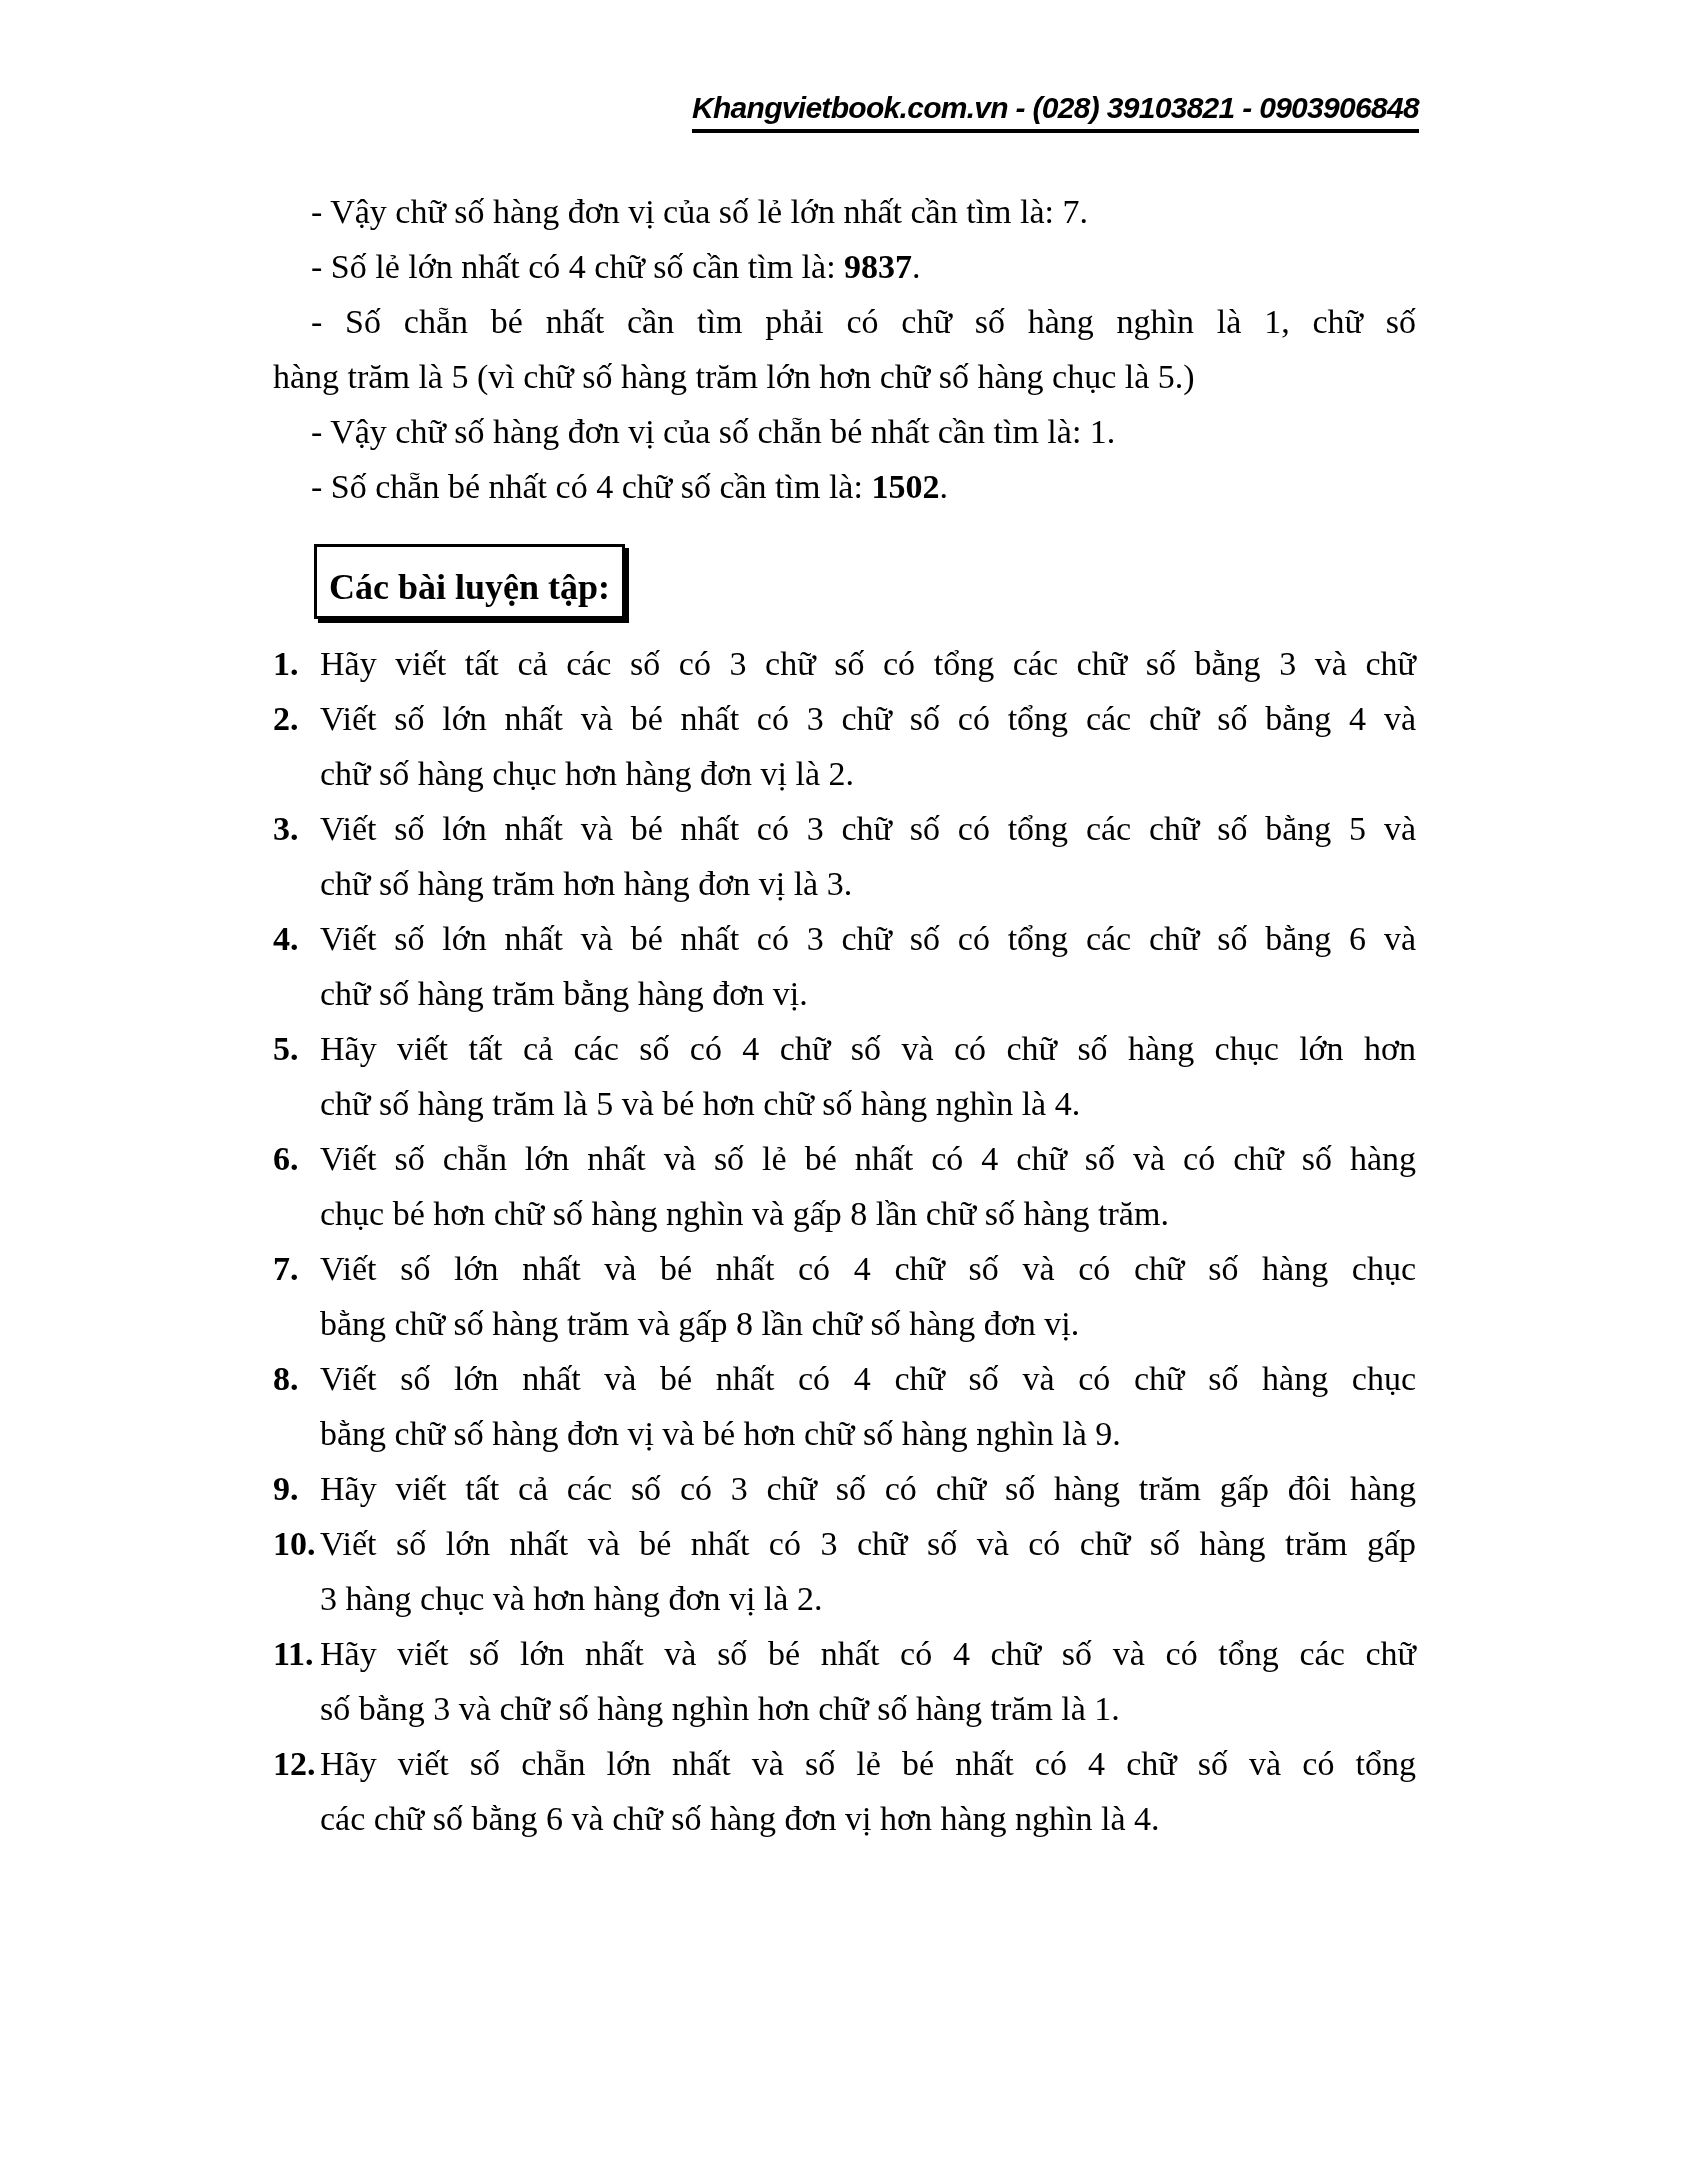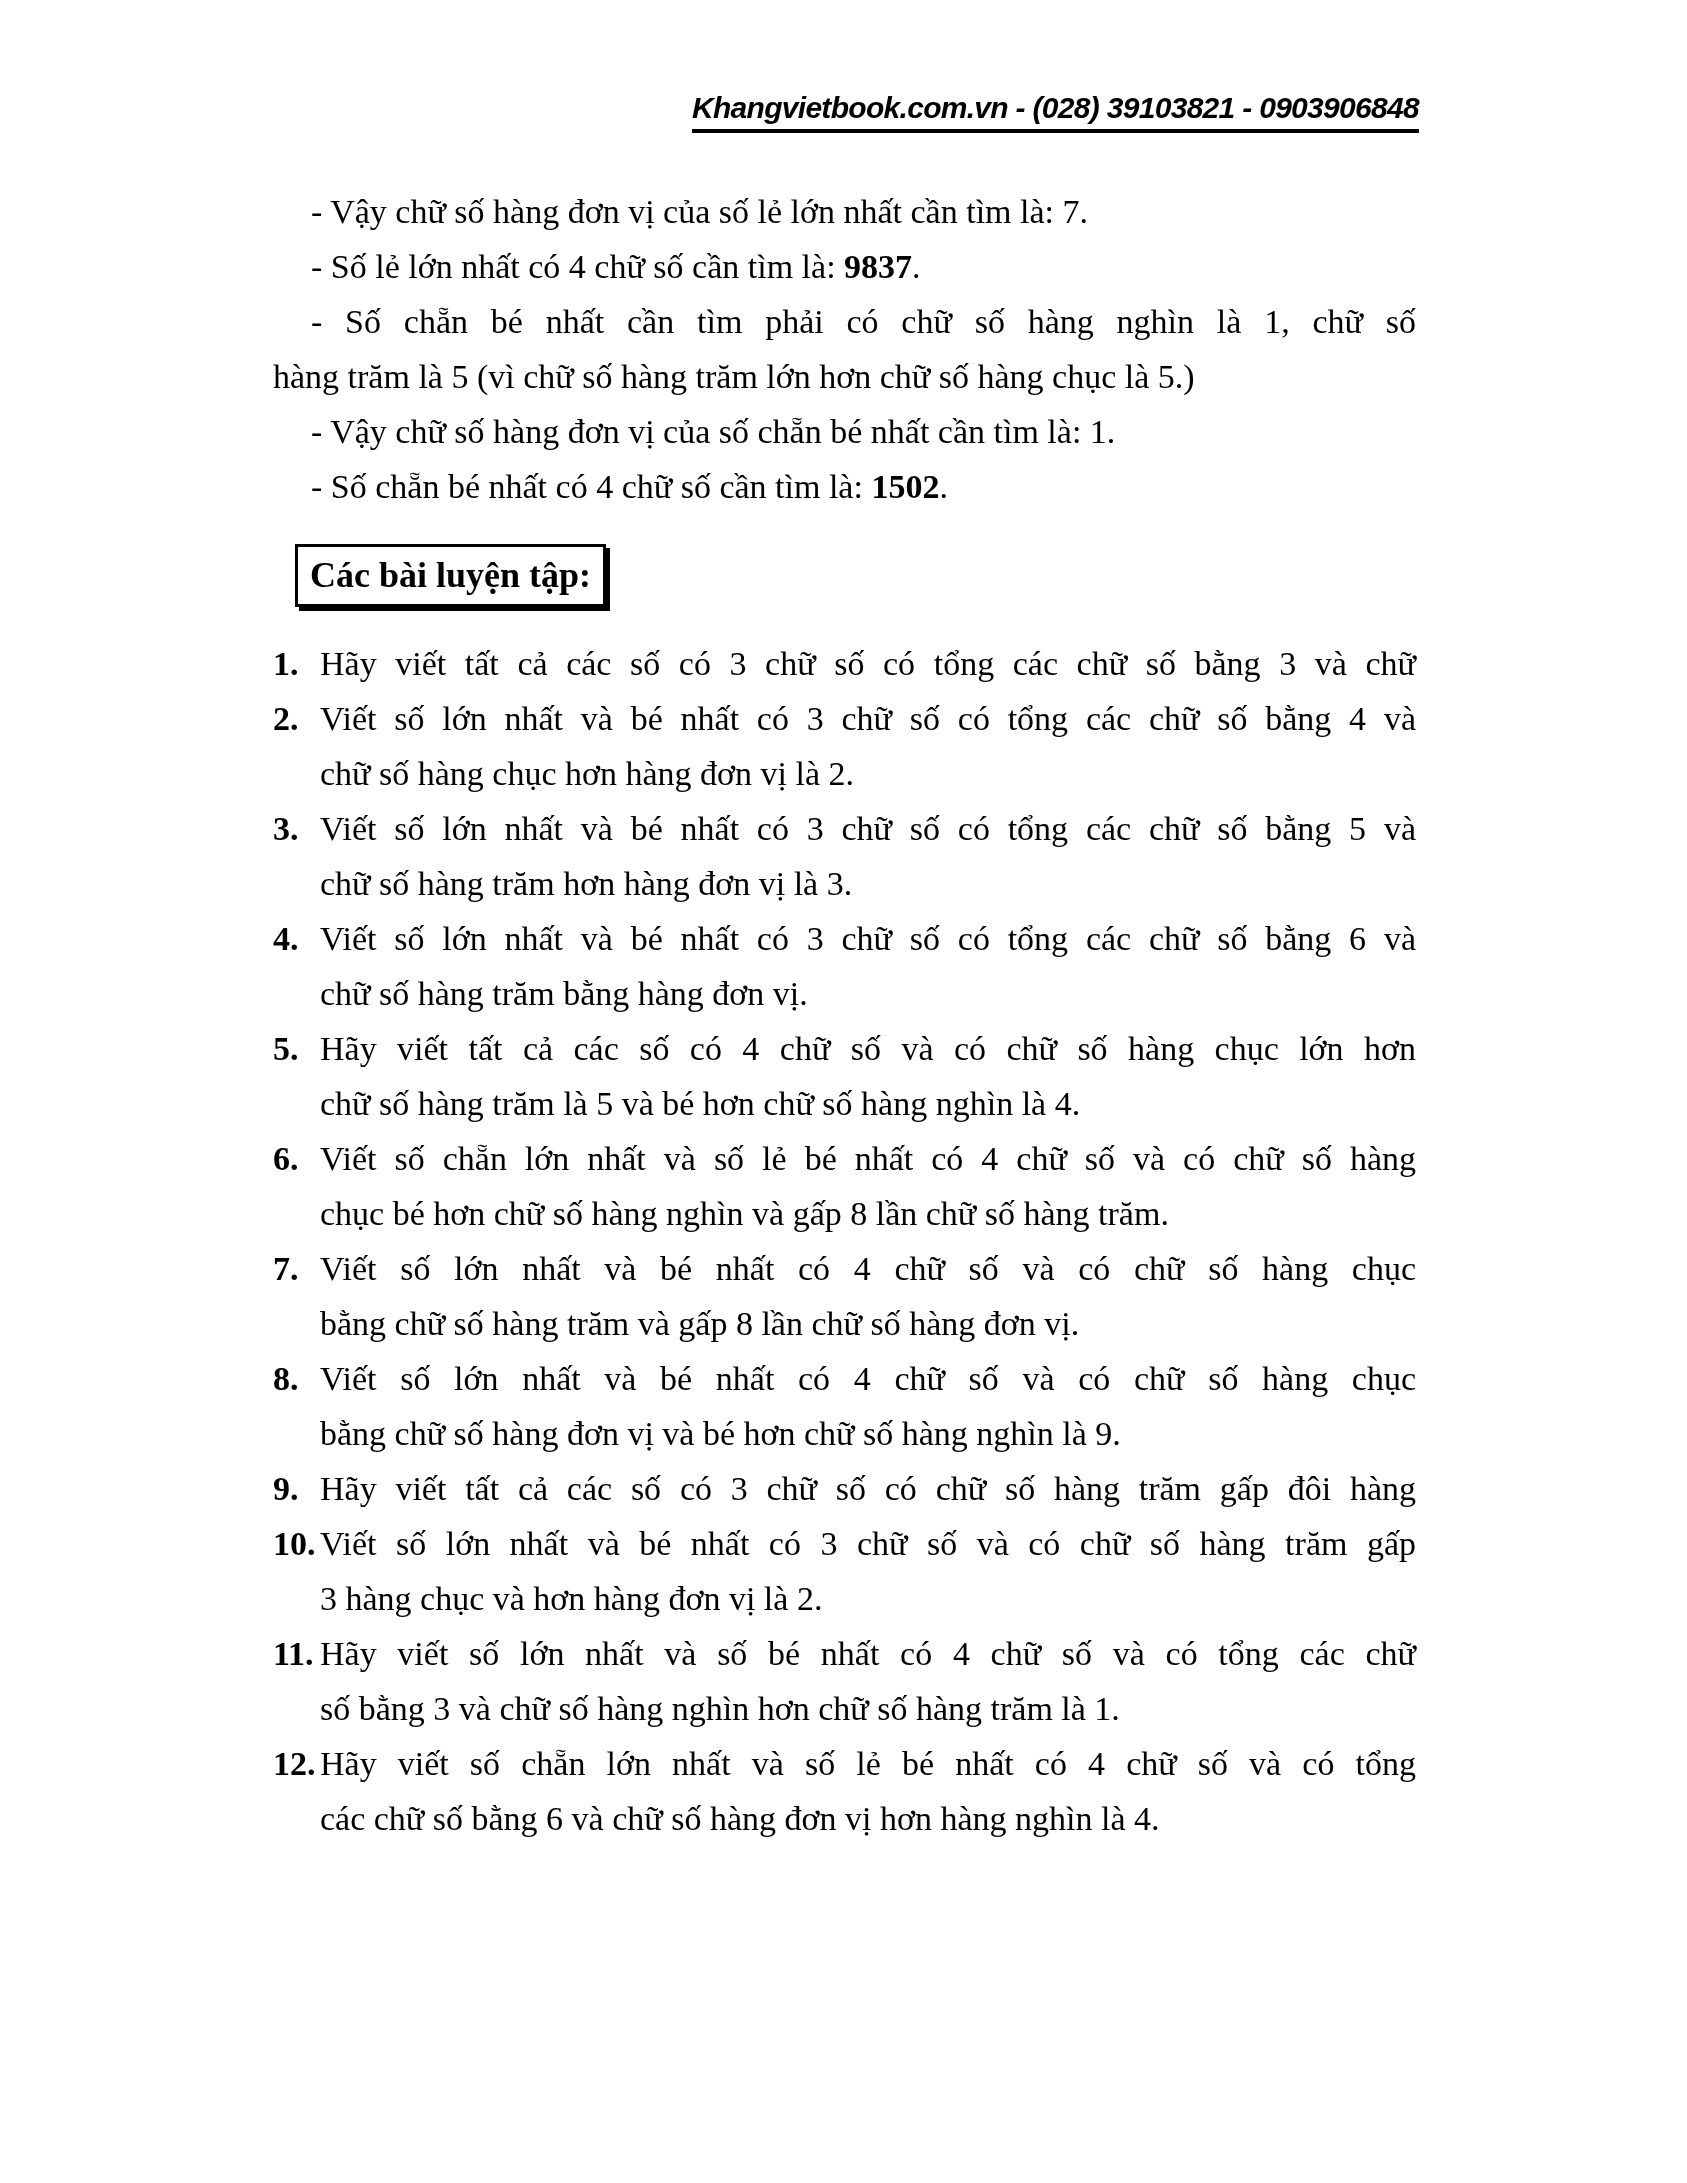--- a/index.html
+++ b/index.html
@@ -40,24 +40,24 @@
   }
 
   .sline { padding-left: 38px; white-space: nowrap; }
   .wl1   { padding-left: 38px; text-align: justify; text-align-last: justify; }
   .wl2   { white-space: nowrap; }
   .bnum  { font-weight: bold; margin-top: 28px; }
 
   .headbox-wrap { margin-top: 30px; height: 92px; }
   .headbox {
     display: inline-block;
-    margin-left: 22px;
+    margin-left: 41px;
     border: 3.3px solid #000;
     box-shadow: 4px 4px 0 #000;
-    padding: 8px 12px 8px 12px;
+    padding: 20px 12px 8px 12px;
     font-size: 36px;
     font-weight: bold;
     line-height: 41px;
   }
 
   .exlist { margin: 0; padding: 0; list-style: none; }
   .exitem { position: relative; padding-left: 47px; }
   .exnum {
     position: absolute;
     left: 0;

